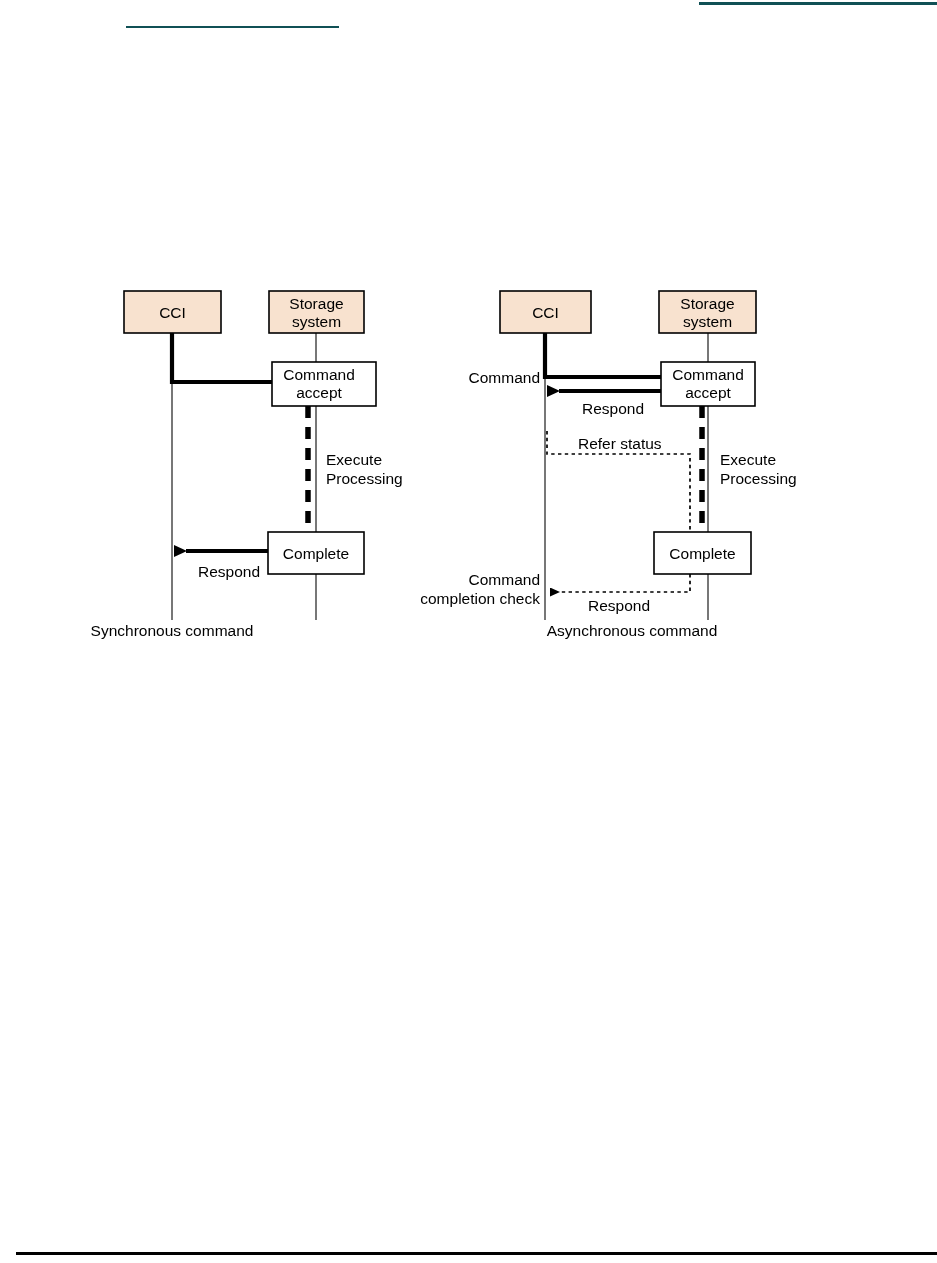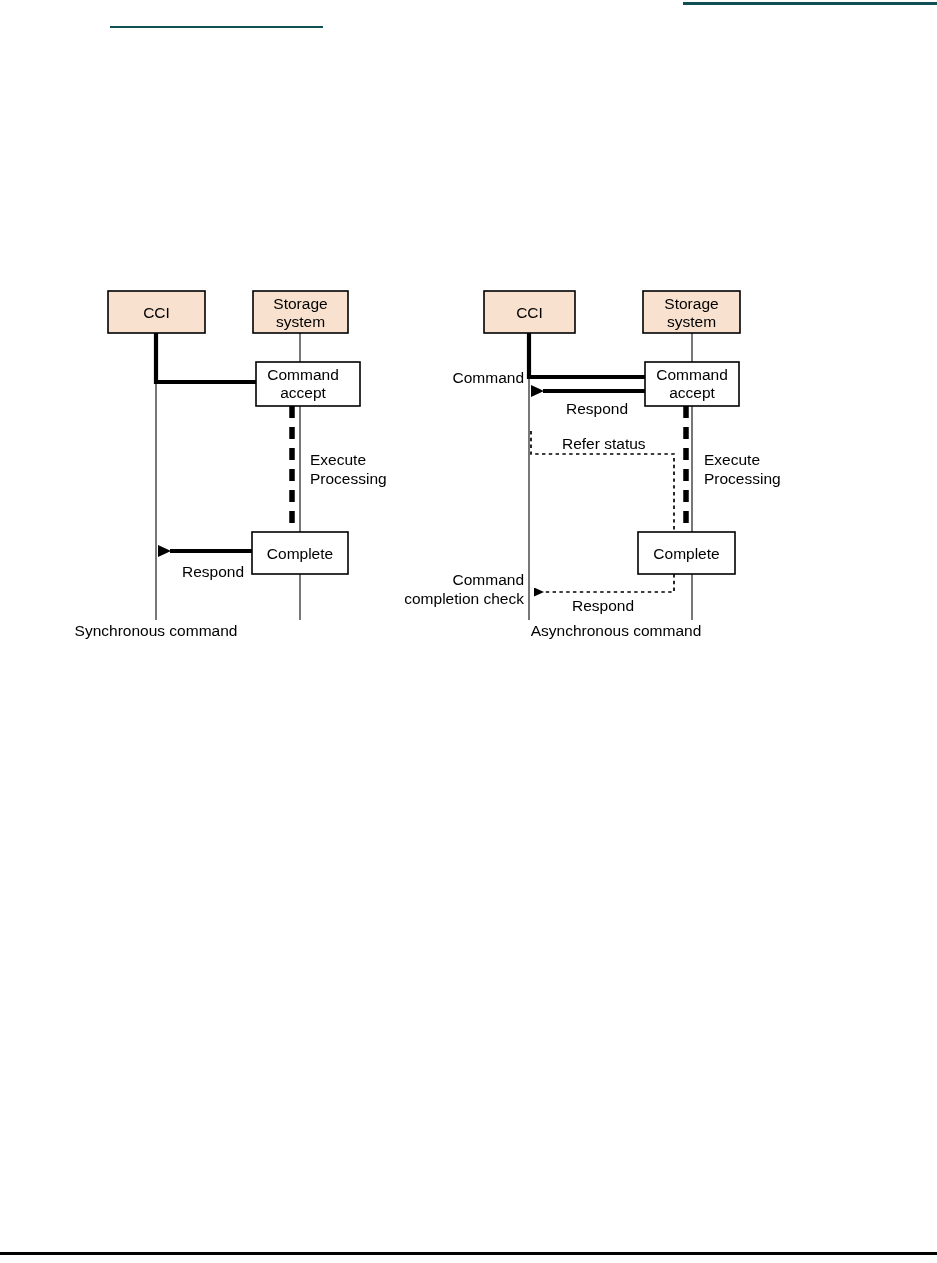--- a/index.html
+++ b/index.html
@@ -9,21 +9,21 @@
   }
   body {
     width: 937px;
     height: 1263px;
     position: relative;
     font-family: "Liberation Sans", sans-serif;
     overflow: hidden;
   }
   .page {
     position: absolute;
-    left: 0; top: 0;
+    left: 16px; top: 0;
     width: 819px;
     height: 1263px;
     text-align: right;
   }
   
   .rule-top-right {
     position: absolute;
     left: 683px;
     top: 2px;
     width: 254px;

